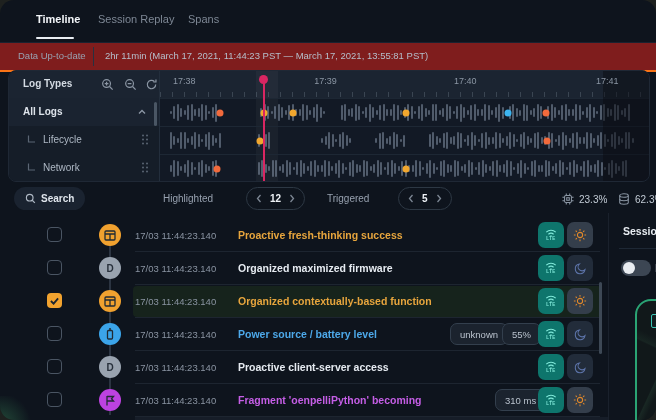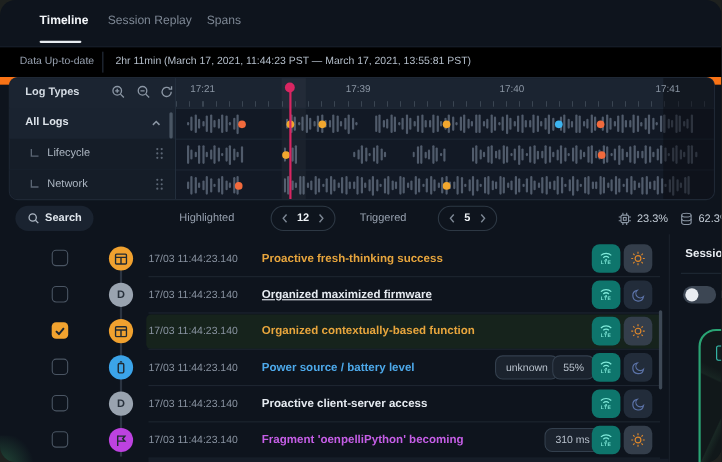--- a/index.html
+++ b/index.html
@@ -3,21 +3,21 @@
 <meta charset="utf-8">
 <style>
   html,body{margin:0;padding:0;background:#1e211f;font-family:"Liberation Sans","DejaVu Sans",sans-serif;}
   .stage{position:relative;width:656px;height:420px;background:#1e211f;overflow:hidden;}
   .card{position:absolute;inset:0;background:#0e141d;border-radius:14px;overflow:hidden;}
   
   .tab{position:absolute;top:13px;font-size:11px;color:#7d8794;cursor:pointer;}
   .tab.active{color:#f3f6f9;font-weight:700;}
   .tab-underline{position:absolute;top:37px;height:2px;background:#e9edf2;border-radius:1px;}
   
-  .infobar{position:absolute;left:0;right:0;top:42px;height:27px;background:#000000;border-top:1px solid #1a2230;border-bottom:7px solid #f97316;}
+  .infobar{position:absolute;left:0;right:0;top:42px;height:27px;background:#7f1d1d;border-top:1px solid #1a2230;border-bottom:2px solid #f97316;}
   .info-label{position:absolute;left:18px;top:7px;font-size:9.5px;color:#98a2b1;}
   .info-divider{position:absolute;left:93px;top:4px;bottom:4px;width:1px;background:#273140;}
   .info-range{position:absolute;left:105px;top:7px;font-size:9.5px;color:#b5bfcb;white-space:nowrap;}
   
   .tl-panel{position:absolute;left:8px;top:70px;width:640px;height:110px;background:#121925;border:1px solid #1f2835;border-radius:8px;overflow:hidden;}
   .tl-header{position:absolute;left:0;top:0;right:0;height:27px;background:#1b2431;border-bottom:1px solid #232e3c;}
   .tl-leftcol{position:absolute;left:0;top:0;bottom:0;width:150px;border-right:1px solid #232e3c;}
   .tl-title{position:absolute;left:14px;top:7px;font-size:10px;font-weight:700;color:#d4dbe3;}
   .tl-hicon{position:absolute;top:6px;width:14px;height:14px;color:#8b96a4;cursor:pointer;}
   .tl-row{position:absolute;left:0;width:150px;font-size:10px;}
@@ -468,21 +468,21 @@
               <i style="height: 4.2px;"></i>
               <i style="height: 14.9px;"></i>
               <i style="height: 17.1px;"></i>
             </div>
             <span class="wdot" style="left: 11.6%; background: rgb(242, 106, 60);"></span>
             <span class="wdot" style="left: 50.4%; background: rgb(242, 167, 46);"></span>
           </div>
       <div class="dim"></div>
       <div id="playhead-line" style="left: 21.2%; background: rgb(217, 38, 98);"></div>
       <div id="playhead-dot" style="left: 21.2%; background: rgb(217, 38, 98);"></div>
-    <span class="tlabel" style="left: 3.1%;">17:21</span>
+    <span class="tlabel" style="left: 3.1%;">17:38</span>
           <span class="tlabel" style="left: 32%;">17:39</span>
           <span class="tlabel" style="left: 60.6%;">17:40</span>
           <span class="tlabel" style="left: 89.6%;">17:41</span>
         </div>
 
     <div class="tl-leftcol">
       <span class="tl-title">Log Types</span>
       <span class="tl-hicon" style="left:92px;">
         <svg width="13" height="13" viewBox="0 0 14 14" fill="none" stroke="currentColor" stroke-width="1.3">
               <circle cx="6" cy="6" r="4.2"></circle>
@@ -656,21 +656,21 @@
     </span>
     <span class="sep"></span>
   </div>
 
   <div class="lrow" style="top:252px;">
     <span class="cbx"></span>
     <span class="iconcirc" style="background: rgb(153, 163, 175);">
       <span class="ltr">D</span>
     </span>
     <span class="ltime">17/03 11:44:23.140</span>
-    <span class="lmsg" style="color: rgb(230, 235, 241); text-decoration: underline;">Organized maximized firmware</span>
+    <span class="lmsg" style="color: rgb(230, 235, 241);">Organized maximized firmware</span>
     <span class="sqbtn lte" style="left:538px;">
       <svg width="12" height="8" viewBox="0 0 14 9" fill="none" stroke="currentColor" stroke-width="1.3">
             <path d="M1.5 3.5a8 8 0 0 1 11 0"></path>
             <path d="M4 6a4.5 4.5 0 0 1 6 0"></path>
             <circle cx="7" cy="8" r=".9" fill="currentColor" stroke="none"></circle>
           </svg>
       <span class="ltetxt">LTE</span>
     </span>
     <span class="sqbtn moon" style="left:567px;">
       <span style="display:flex;">

